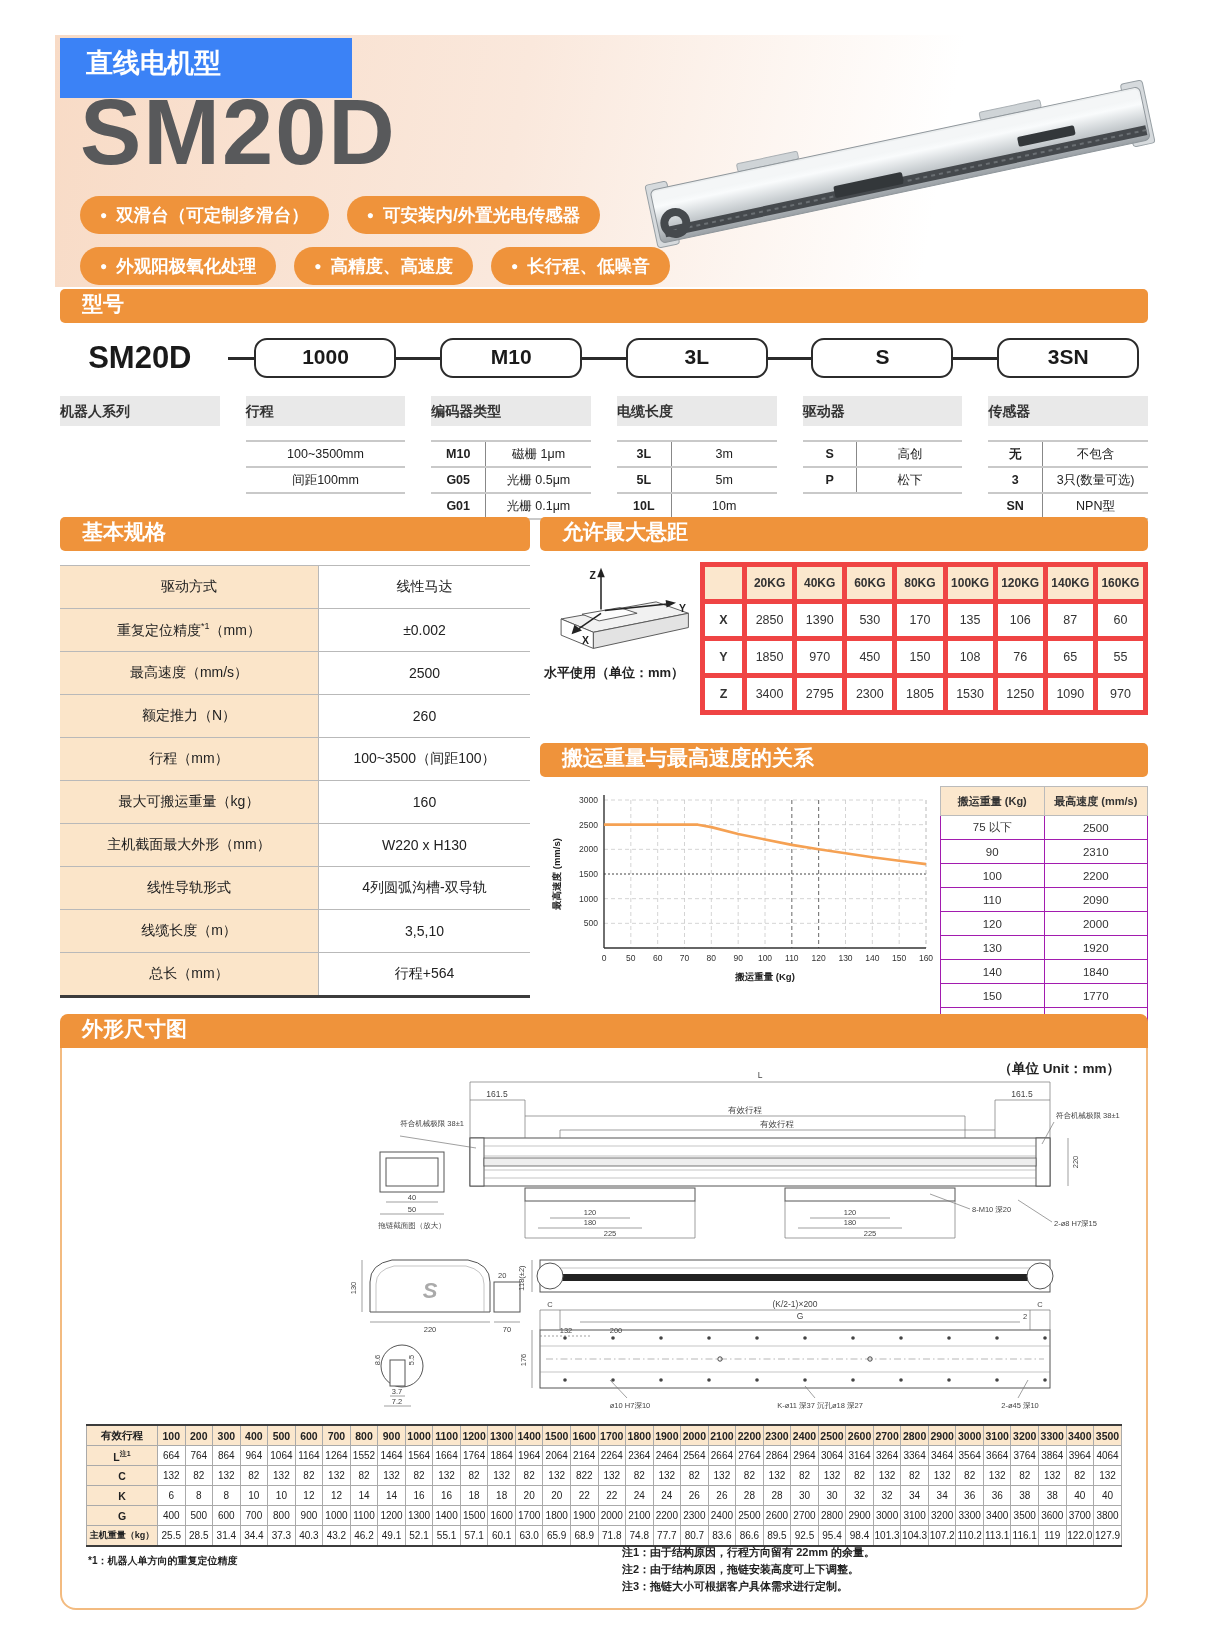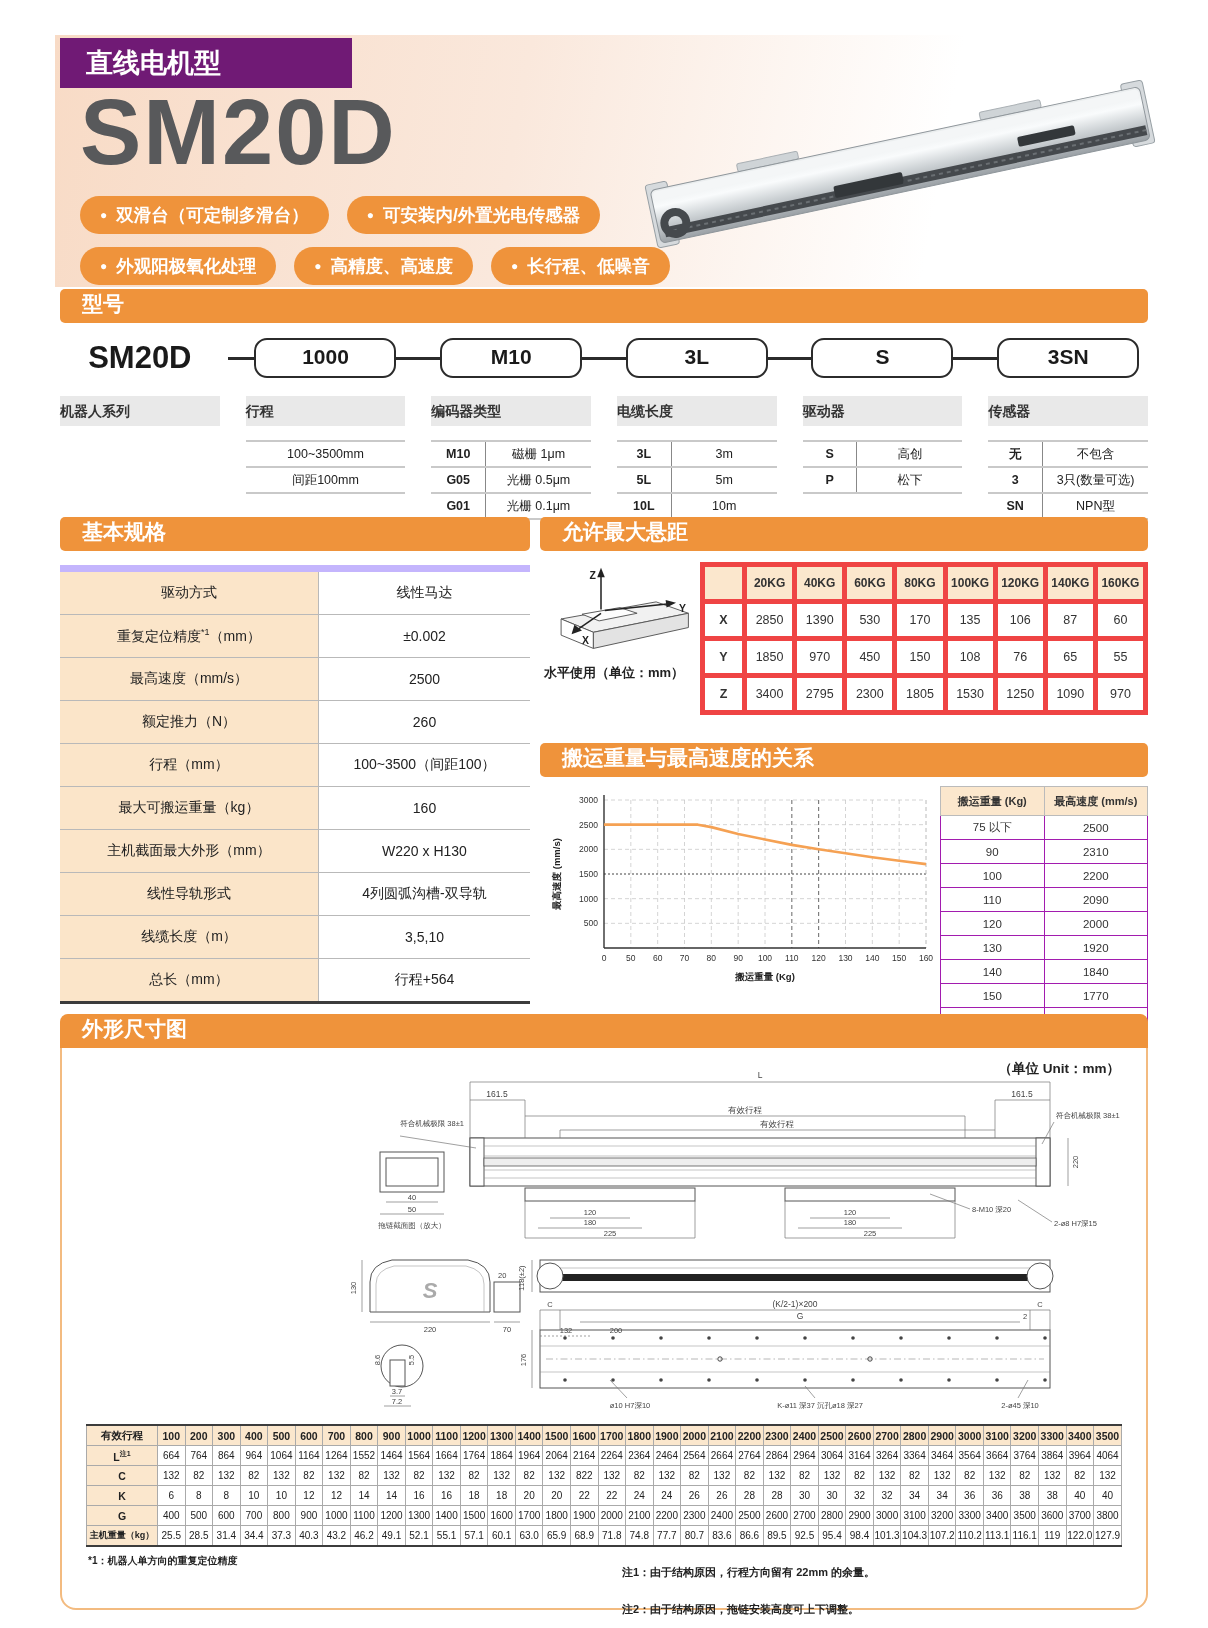--- a/index.html
+++ b/index.html
@@ -1,21 +1,21 @@
 <!DOCTYPE html>
 <html><head>
 <meta charset="utf-8">
 <style>
   html,body{margin:0;padding:0;background:#fff;}
   .page{position:relative;width:1208px;height:1628px;background:#fff;overflow:hidden;
         font-family:"Liberation Sans",sans-serif;color:#333;}
   
   .hero-bg{position:absolute;left:55px;top:35px;width:1093px;height:252px;
            background:linear-gradient(100deg,#F8DBC6 0%,#FAE8DC 42%,#ffffff 80%);}
-  .tag{position:absolute;left:60px;top:38px;width:292px;height:50px;background:#701a75;
+  .tag{position:absolute;left:60px;top:38px;width:292px;height:60px;background:#3b82f6;
        color:#fff;font-size:27px;font-weight:bold;line-height:50px;padding-left:26px;box-sizing:border-box;}
   .big-title{position:absolute;left:80px;top:86px;font-size:92px;font-weight:bold;color:#58595B;letter-spacing:2px;line-height:1;}
   .pills{position:absolute;left:80px;top:196px;width:625px;display:flex;flex-wrap:wrap;gap:13px 18px;}
   .pill{background:#EF933B;color:#fff;font-weight:bold;font-size:17.5px;border-radius:19px;
         padding:7px 20px;white-space:nowrap;}
   .pill .dot{font-size:12px;margin-right:9px;vertical-align:2px;}
   .product{position:absolute;left:620px;top:44px;}
   
   .bar{position:absolute;height:34px;background:#EF933B;border-radius:5px;color:#fff;
        font-size:21px;font-weight:bold;line-height:34px;padding-left:22px;box-sizing:border-box;font-family:Liberation Mono, monospace;}
@@ -32,21 +32,21 @@
   .label-row{top:396px;}
   .col-label{background:#E9E9E9;height:30px;line-height:30px;text-align:left;font-size:14px;
              font-weight:bold;color:#333;}
   .table-row{top:440px;align-items:start;}
   .sub-table{width:100%;border-collapse:collapse;}
   .sub-table td{border-top:2px solid #c9c9c9;border-bottom:2px solid #c9c9c9;height:22px;
                 font-size:12.5px;text-align:center;color:#222;}
   .sub-table td.code{width:34%;border-right:1.5px solid #888;font-weight:bold;}
   
   .specs-table{position:absolute;left:60px;top:565px;width:470px;border-collapse:collapse;
-               border-top:7px solid #c4b5fd;border-bottom:3px solid #3c3c3c;}
+               border-top:1px solid #c4b5fd;border-bottom:3px solid #3c3c3c;}
   .specs-table td{border-top:1px solid #b9b9b9;font-size:14px;height:40px;text-align:center;color:#222;}
   .specs-table td.k{background:#FBE5C9;width:55%;border-right:1px solid #b9b9b9;}
   .specs-table sup{font-size:9px;}
   
   .overhang-diagram-wrap{position:absolute;left:544px;top:560px;width:152px;}
   .overhang-caption{font-size:13px;font-weight:bold;color:#222;margin-top:2px;white-space:nowrap;}
   .overhang-table{position:absolute;left:700px;top:562px;width:448px;border-collapse:collapse;
                   table-layout:fixed;border-top:2.5px solid #3c3c3c;border-bottom:2.5px solid #3c3c3c;}
   .overhang-table th,.overhang-table td{border:5px solid #ef4444;height:30px;text-align:center;}
   .overhang-table th{background:#FBE7CD;font-size:12px;font-weight:bold;}
@@ -84,21 +84,21 @@
   .stroke-table{position:absolute;left:24px;top:408px;width:1036px;border-collapse:collapse;
                 table-layout:fixed;border-top:2.5px solid #3c3c3c;border-bottom:2.5px solid #3c3c3c;}
   .stroke-table th,.stroke-table td{border:1px solid #aaa;height:19px;text-align:center;
                 padding:0;font-weight:normal;font-size:10px;color:#222;}
   .stroke-table th{background:#FBE7CD;font-weight:bold;font-size:10.5px;}
   .stroke-table th.lab{width:70px;}
   .stroke-table th.tiny{font-size:9px;}
   .stroke-table sup{font-size:7px;}
   .note-left{position:absolute;left:26px;top:538px;font-size:10px;color:#222;font-weight:bold;}
   .notes-right{position:absolute;left:560px;top:528px;}
-  .note-line{font-size:11px;color:#222;font-weight:bold;line-height:17px;margin-top:20px;}
+  .note-line{font-size:11px;color:#222;font-weight:bold;line-height:17px;}
   
   #overhang-diagram text{font-size:11px;font-weight:bold;fill:#222;}
 </style>
 </head>
 <body>
 
 <div class="page">
 
   <div class="hero-bg"></div>
   <div class="tag">直线电机型</div>

